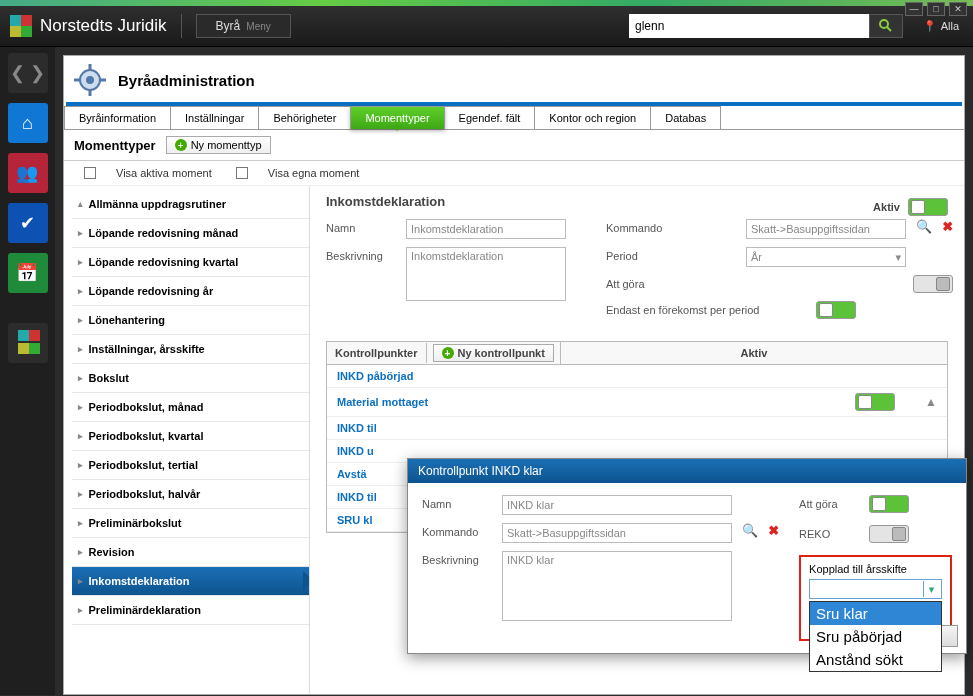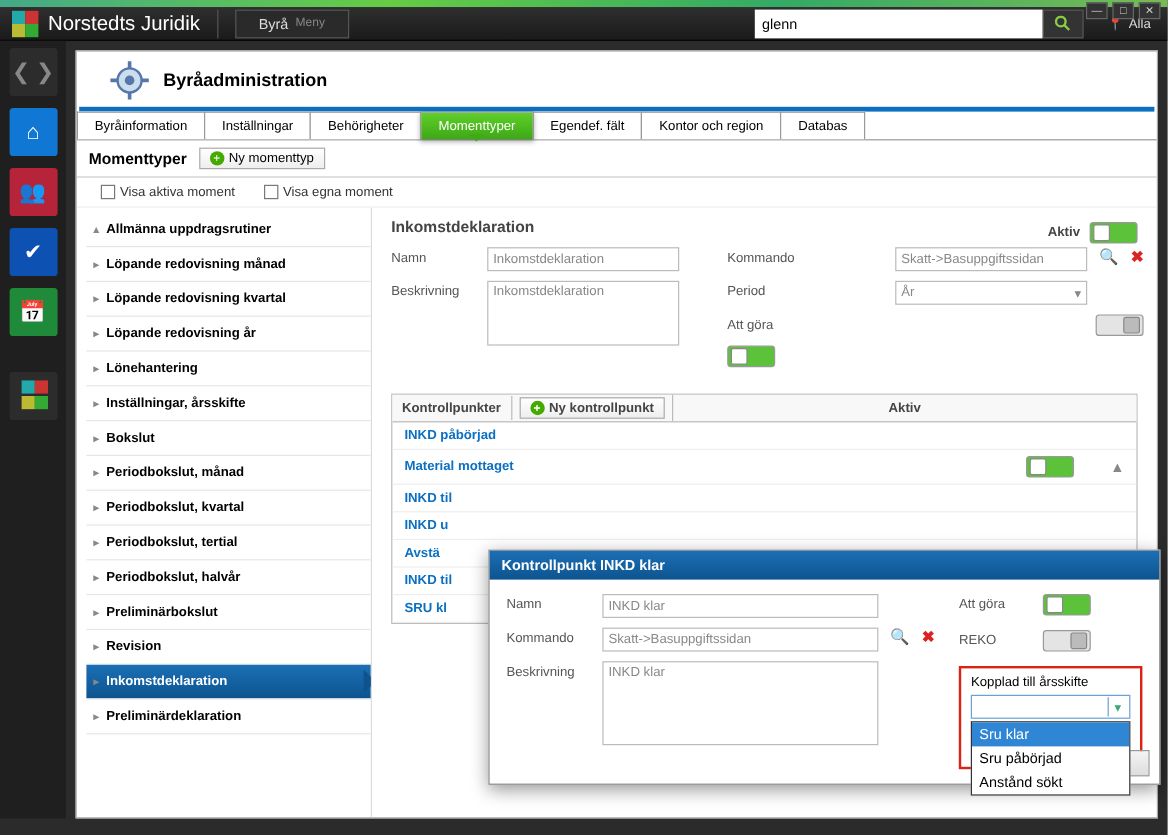--- a/index.html
+++ b/index.html
@@ -2,21 +2,21 @@
 <html><head>
 <meta charset="utf-8">
 <style>
   * { box-sizing: border-box; margin: 0; padding: 0; font-family: "Segoe UI", Arial, sans-serif; }
   body { width: 973px; height: 696px; background: #2b2b2b; overflow: hidden; position: relative; }
 
   
   .top-sliver { height: 6px; background: linear-gradient(90deg,#4a8,#6c4,#3a6,#7b5); }
 
   
-  .titlebar { height: 28px; background: linear-gradient(#2f2f2f,#1a1a1a); display: flex; align-items: center; color: #fff; border-bottom:1px solid #000;}
+  .titlebar { height: 41px; background: linear-gradient(#2f2f2f,#1a1a1a); display: flex; align-items: center; color: #fff; border-bottom:1px solid #000;}
   .logo { width: 22px; height: 22px; margin: 0 8px 0 10px; display:flex;flex-wrap:wrap;}
   .logo span{width:11px;height:11px;}
   .brand { font-size: 17px; font-weight: 300; }
   .divider { width:1px; height:24px; background:#555; margin:0 14px;}
   .byra-btn { background:#2a2a2a; border:1px solid #555; color:#ddd; font-size:12px; padding:4px 19px; display:flex; align-items:center; gap:6px; cursor:pointer;}
   .spacer { flex:1; }
   .search { background:#fff; border:none; height:24px; width:240px; padding:0 6px; font-size:12px;}
   .search-btn { width:34px;height:24px;background:#333;border:1px solid #555;color:#6c0;cursor:pointer;display:flex;align-items:center;justify-content:center;}
   .alla { color:#ddd; font-size:11px; margin:0 14px 0 20px; display:flex; align-items:center; gap:4px;}
   .win-btns { display:flex; gap:4px; position:absolute; top:2px; right:6px;}
@@ -28,37 +28,37 @@
   .nav-icon { width:40px;height:40px; border-radius:3px; display:flex;align-items:center;justify-content:center;color:#fff;font-size:18px;}
   .nav-icon.back{background:#2c2c2c;color:#888;}
   .nav-icon.home{background:#1077d4;}
   .nav-icon.people{background:#b6243a;}
   .nav-icon.check{background:#0d52b3;}
   .nav-icon.cal{background:#1f8a3a;}
   .nav-icon.globe{background:#2c2c2c;}
 
   .content { flex:1; background:#fff; margin:8px 8px 0 8px; border:1px solid #aaa; position:relative; overflow:hidden;}
 
-  .page-head { display:flex; align-items:center; gap:10px; padding:6px 10px 4px 26px;}
+  .page-head { display:flex; align-items:center; gap:10px; padding:6px 10px 4px 8px;}
   .gear { width:36px;height:36px; }
   .page-title { font-size:15px; font-weight:bold; }
   .blue-line { height:4px; background:#0b6fc2; margin:0 2px;}
 
   .tabs { display:flex; border-bottom:1px solid #999;}
   .tab { border:1px solid #999; border-bottom:none; padding:5px 14px; font-size:11px; background:#fff; cursor:pointer; margin-right:-1px; position:relative;}
   .tab.active { background:linear-gradient(#5fcf2a,#3ea815); color:#fff; box-shadow:0 2px 4px rgba(0,0,0,.3); z-index:2;}
   .tab.active::after{content:"";position:absolute;left:50%;bottom:-8px;margin-left:-6px;border:6px solid transparent;border-top-color:#3ea815;}
 
   .subbar { display:flex; align-items:center; gap:10px; padding:6px 10px; border-bottom:1px solid #ccc;}
   .subbar .lbl{font-size:13px;font-weight:bold;}
   .ny-btn { border:1px solid #aaa; background:linear-gradient(#fff,#eee); padding:2px 8px; font-size:11px; display:flex; align-items:center; gap:4px; cursor:pointer;}
   .plus{width:12px;height:12px;border-radius:50%;background:#4a0;color:#fff;font-size:10px;display:flex;align-items:center;justify-content:center;}
 
   .filters { padding:6px 20px; display:flex; gap:24px; font-size:11px; color:#333; border-bottom:1px solid #eee;}
-  .chk{display:flex;align-items:center;gap:4px;}
+  .chk{display:flex;align-items:center;gap:20px;}
   .chk .box{width:12px;height:12px;border:1px solid #777;background:#fff;}
 
   .main2 { display:flex; height:540px;}
   .list { width:246px; border-right:1px solid #ddd; padding:4px 0 0 8px; overflow:hidden;}
   .list-item { font-size:11px; font-weight:bold; padding:8px 6px; border-bottom:1px solid #e6e6e6; display:flex; align-items:center; gap:6px; cursor:pointer;}
   .list-item .caret{color:#888;font-size:9px;}
   .list-item.selected { background:linear-gradient(#1b6fb5,#0d548f); color:#fff; position:relative;}
   .list-item.selected::after{content:"";position:absolute;right:-14px;top:50%;margin-top:-10px;border:10px solid transparent;border-left-color:#0d548f;}
 
   .form { flex:1; padding:8px 16px; font-size:11px; color:#444; overflow:hidden;}
@@ -85,32 +85,32 @@
 
   .kp-box{border:1px solid #bbb;margin-top:14px;}
   .kp-head{display:flex;align-items:center;border-bottom:1px solid #bbb;background:#f8f8f8;}
   .kp-head .cell{padding:4px 8px;font-weight:bold;border-right:1px solid #bbb;}
   .kp-row{display:flex;align-items:center;justify-content:space-between;padding:5px 10px;border-bottom:1px solid #eee;}
   .kp-row .name{color:#0b6fc2;font-weight:bold;}
   .tri{color:#888;font-size:12px;}
 
   
   .dialog{position:absolute;left:407px;top:458px;width:560px;background:#fff;border:1px solid #888;box-shadow:0 4px 14px rgba(0,0,0,.4);z-index:50;}
-  .dlg-title{background:linear-gradient(#1b6fb5,#0d548f);color:#fff;font-size:12px;font-weight:bold;padding:5px 10px;}
+  .dlg-title{background:linear-gradient(#1b6fb5,#0d548f);color:#fff;font-size:12px;font-weight:normal;padding:5px 10px;}
   .dlg-body{padding:12px 14px;font-size:11px;display:flex;gap:20px;}
   .dlg-left{flex:1;}
   .dlg-left .row label{width:70px;}
   .dlg-right{width:160px;}
   .dlg-right .row{margin-bottom:12px;}
   .dlg-right .row label{width:60px;}
   .redbox{border:2px solid #d21; padding:6px 8px 40px 8px;}
   .combo{border:1px solid #6aa0d8;height:20px;display:flex;align-items:center;justify-content:flex-end;padding:0 2px;background:#fff;position:relative;}
   .combo .arrow{width:16px;height:16px;border-left:1px solid #6aa0d8;display:flex;align-items:center;justify-content:center;color:#3a7;}
   .dropdown{position:absolute;top:21px;left:-1px;right:-1px;border:1px solid #333;background:#fff;z-index:60;}
-  .dropdown div{padding:3px 6px;font-size:12px;}
+  .dropdown div{padding:3px 6px;font-size:15px;}
   .dropdown div.hl{background:#2f86d4;color:#fff;}
   .ok-btn{position:absolute;right:8px;bottom:6px;width:70px;height:22px;border:1px solid #999;background:linear-gradient(#f4f4f4,#ddd);font-size:11px;font-weight:bold;color:#444;}
 
   .mag{color:#b8860b;font-size:13px;cursor:pointer;}
   .xred{color:#d22;font-weight:bold;font-size:13px;cursor:pointer;}
 </style>
 </head>
 <body>
 
 <div class="top-sliver"></div>
@@ -313,20 +313,21 @@
               </div>
             <div class="row">
                 <label>Att göra</label>
                 <div style="flex:1"></div>
                 <div class="toggle off">
                   <div class="dot"></div>
                   <div class="knob"></div>
                 </div>
               </div>
             <div class="row">
+                <label style="width:200px">Endast en förekomst per period</label>
                 <div class="toggle on">
                   <div class="bar"></div>
                   <div class="knob"></div>
                 </div>
               </div>
           </div>
         </div>
 
         <div class="kp-box">
           <div class="kp-head">

